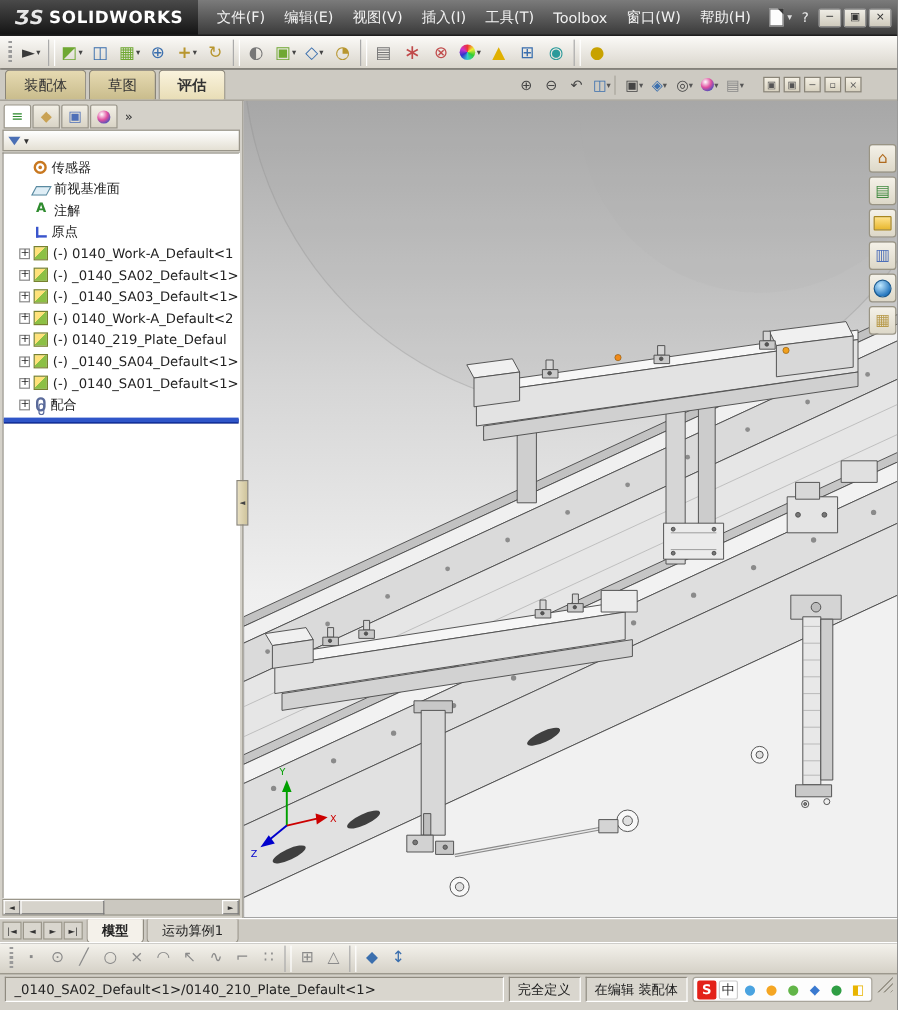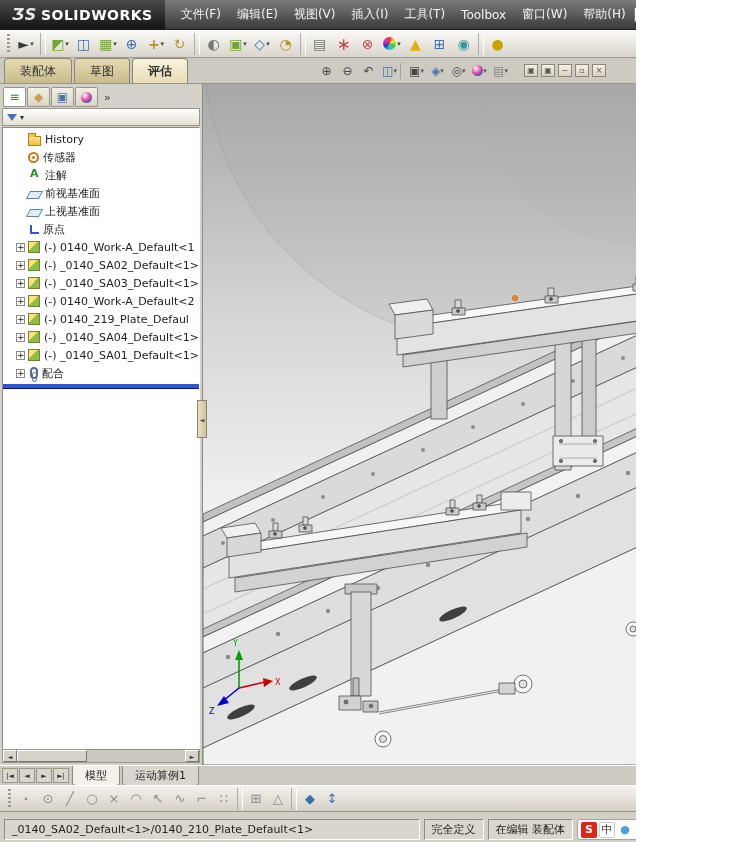--- a/index.html
+++ b/index.html
@@ -1,18 +1,18 @@
 <!DOCTYPE html>
 <html><head>
 <meta charset="utf-8">
 <style>
   html,body{margin:0;padding:0;background:#fff}
   *{box-sizing:border-box}
   body{font-family:"DejaVu Sans","Liberation Sans",sans-serif;font-size:11px;color:#222}
-  #window{position:relative;width:636px;height:842px;overflow:hidden;background:#000000;box-shadow:inset 0 0 0 1px #3a3a3a}
+  #window{position:relative;width:748px;height:842px;overflow:hidden;background:#000000;box-shadow:inset 0 0 0 1px #3a3a3a}
 
   
   #titlebar{height:30px;display:flex;align-items:center;background:linear-gradient(#7b7b7b,#3a3a3a);border-bottom:1px solid #1e1e1e}
   #logo{height:100%;display:flex;align-items:center;padding:0 12px;background:linear-gradient(#4a4a4a,#141414);color:#fff;font-weight:bold;font-size:14px;letter-spacing:.5px}
   #logo .mark{font-style:italic;margin-right:4px;color:#e8e8e8;font-size:16px}
   #menus{display:flex;align-items:center;margin-left:8px}
   .menu-item{color:#f2f2f2;font-size:12px;padding:4px 8px;white-space:nowrap}
   #title-right{margin-left:auto;display:flex;align-items:center;gap:3px;padding-right:5px}
   .newdoc{width:12px;height:15px;background:#fdfdfd;border:1px solid #777;position:relative}
   .newdoc::before{content:"";position:absolute;right:-1px;top:-1px;border-style:solid;border-width:0 5px 5px 0;border-color:transparent #3a3a3a transparent transparent}
@@ -80,24 +80,24 @@
   #viewport svg{position:absolute;left:0;top:0}
   #taskpane{position:absolute;top:36px;right:1px;display:flex;flex-direction:column;gap:3px;z-index:4}
   .tpbtn{width:23px;height:24px;border:1px solid #999484;background:linear-gradient(#f4f1e8,#ddd8c8);border-radius:3px;display:flex;align-items:center;justify-content:center;font-size:13px}
   .tpbtn.folder::before{content:"";width:13px;height:10px;background:linear-gradient(#ffe28a,#e8b830);border:1px solid #a8861e;border-radius:1px}
   .tpbtn.globe::before{content:"";width:13px;height:13px;border-radius:50%;background:radial-gradient(circle at 35% 30%,#bfe8ff,#2a7ac0 70%);border:1px solid #1a5a90}
 
   
   #bottomtabs{position:absolute;top:765px;left:0;width:748px;height:20px;background:#cdcac2;border-top:1px solid #fff;display:flex;align-items:center;padding-left:2px}
   .navbtn{width:16px;height:15px;border:1px solid #9a968a;background:#d9d6ce;font-size:7px;display:flex;align-items:center;justify-content:center;color:#333;margin-right:1px}
   .btab{padding:2px 12px;font-size:11px;border:1px solid #8f8b80;border-top:none;border-radius:0 0 4px 4px;background:#d9d6ce;margin-left:2px;white-space:nowrap}
-  .btab[data-active="true"]{background:#f4f1ea;font-weight:normal}
+  .btab[data-active="true"]{background:#f4f1ea;font-weight:bold}
   #sketchbar{position:absolute;top:785px;left:0;width:748px;height:26px;background:linear-gradient(#f4f2ec,#d5d1c7);border-top:1px solid #fff;display:flex;align-items:center;padding:0 4px}
   .skbtn{width:22px;height:22px;display:flex;align-items:center;justify-content:center;font-size:13px;color:#8a8a8a}
-  #statusbar{position:absolute;top:811px;left:0;width:748px;height:31px;background:#d2cfc7;border-top:1px solid #979387;display:flex;align-items:flex-end;padding:2px 4px;gap:4px}
+  #statusbar{position:absolute;top:811px;left:0;width:748px;height:31px;background:#d2cfc7;border-top:1px solid #979387;display:flex;align-items:flex-start;padding:2px 4px;gap:4px}
   .scell{height:21px;border:1px solid #8f8b80;border-bottom-color:#fff;border-right-color:#fff;background:#d9d6ce;display:flex;align-items:center;padding:0 7px;white-space:nowrap;font-size:11px}
   .scell.grow{flex:1;overflow:hidden}
   #tray{display:flex;align-items:center;gap:2px;background:#fdfdfd;border:1px solid #a8a49a;border-radius:3px;padding:1px 3px;height:21px}
   .trayic{width:16px;height:16px;display:flex;align-items:center;justify-content:center;font-size:11px;border-radius:2px}
   #resize-grip{width:13px;height:13px;background:
     linear-gradient(135deg,transparent 0 50%,#9a968a 50% 56%,transparent 56% 70%,#9a968a 70% 76%,transparent 76% 90%,#9a968a 90% 96%,transparent 96%)}
 </style>
 </head>
 <body>
 
@@ -345,49 +345,39 @@
           </span>
         <span class="overflow">»</span>
       </div>
       <div id="filterbar">
         <span class="funnel"></span>
         <span class="fcaret">▾</span>
       </div>
       <div id="treewrap">
         <div>
 
-            <div class="trow child">
-              <span class="pbox"></span>
-              <span class="ic" data-icon="folder"></span>
-              <span class="lbl">History</span>
-            </div>
 
             <div class="trow child">
               <span class="pbox"></span>
               <span class="ic" data-icon="sensor"></span>
               <span class="lbl">传感器</span>
             </div>
 
             <div class="trow child">
               <span class="pbox"></span>
+              <span class="ic" data-icon="plane"></span>
+              <span class="lbl">前视基准面</span>
+            </div>
+
+            <div class="trow child">
+              <span class="pbox"></span>
               <span class="ic" data-icon="annotation"></span>
               <span class="lbl">注解</span>
             </div>
 
-            <div class="trow child">
-              <span class="pbox"></span>
-              <span class="ic" data-icon="plane"></span>
-              <span class="lbl">前视基准面</span>
-            </div>
-
-            <div class="trow child">
-              <span class="pbox"></span>
-              <span class="ic" data-icon="plane"></span>
-              <span class="lbl">上视基准面</span>
-            </div>
 
 
             <div class="trow child">
               <span class="pbox"></span>
               <span class="ic" data-icon="origin"></span>
               <span class="lbl">原点</span>
             </div>
 
             <div class="trow child">
               <span class="pbox">+</span>

